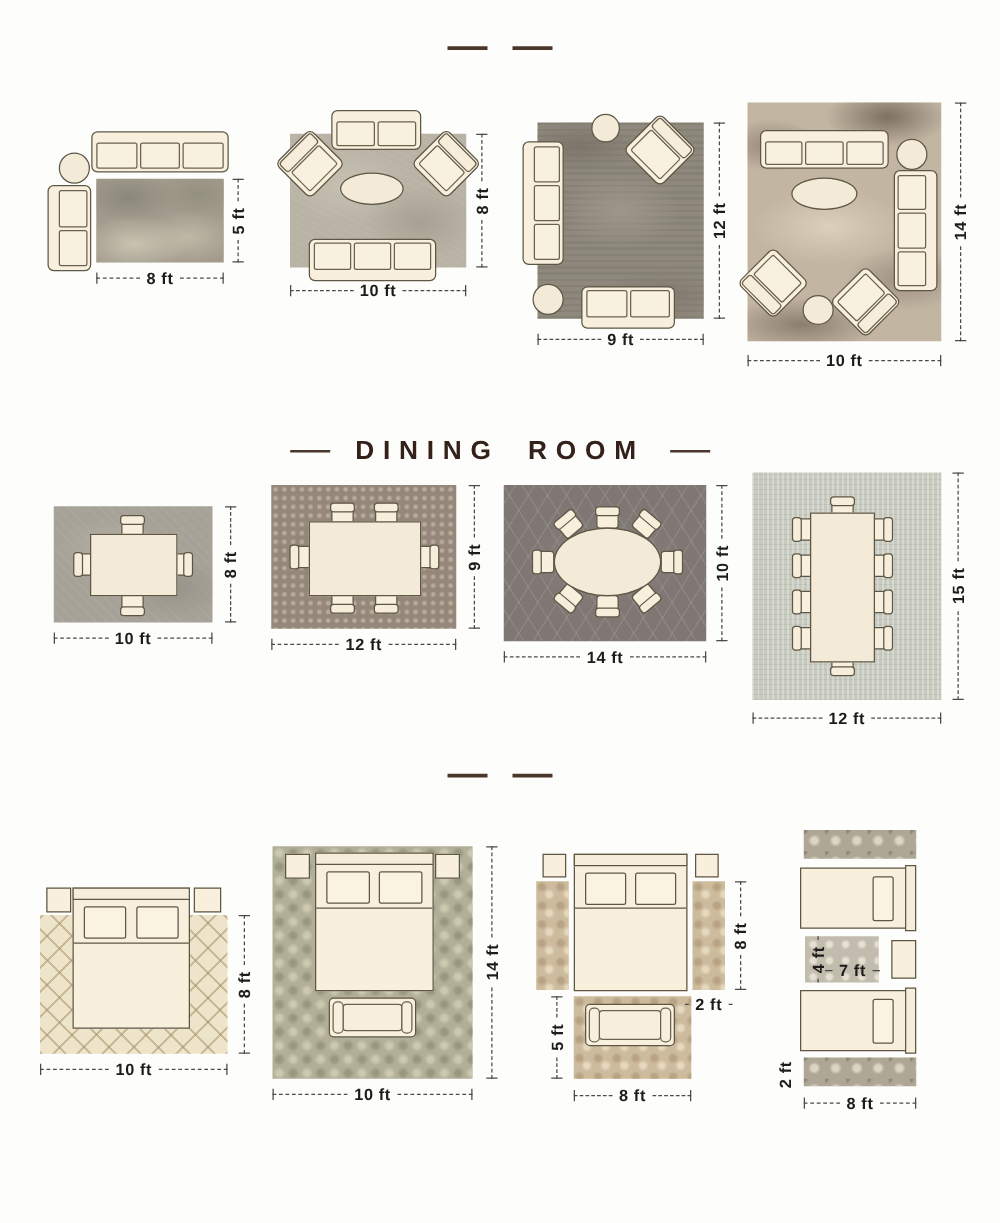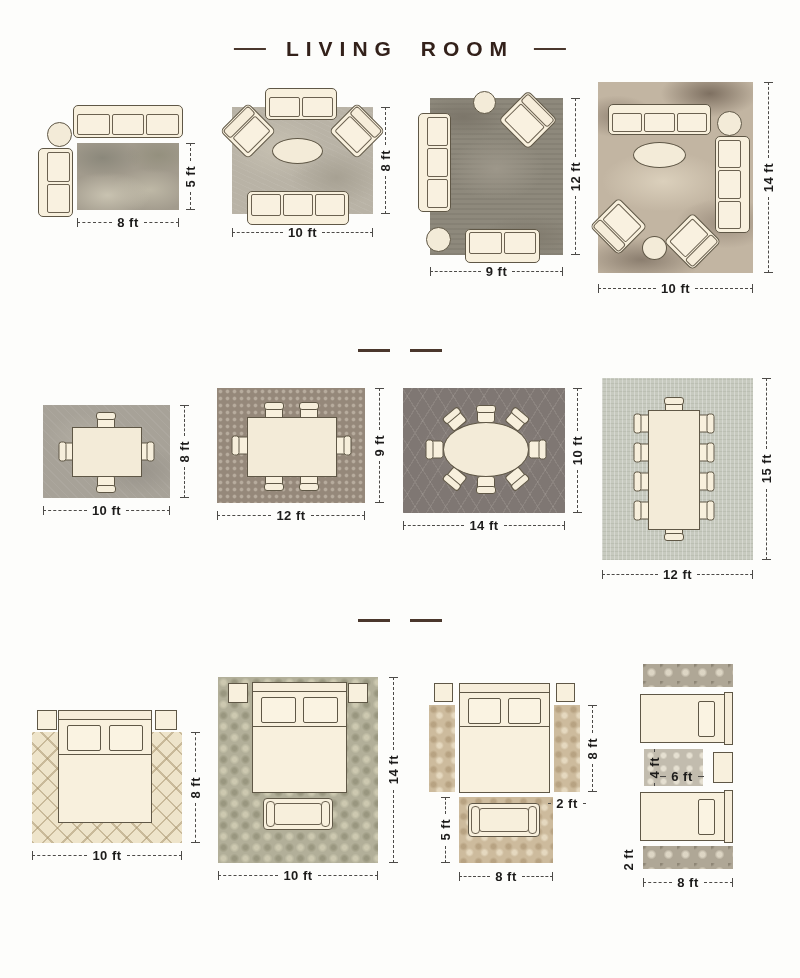--- a/index.html
+++ b/index.html
@@ -110,21 +110,20 @@
   .bench .arml{position:absolute;left:2px;top:2px;bottom:2px;width:7px;border:1.2px solid #6b6150;border-radius:4px;background:#f8f0dd;}
   .bench .armr{position:absolute;right:2px;top:2px;bottom:2px;width:7px;border:1.2px solid #6b6150;border-radius:4px;background:#f8f0dd;}
 </style>
 </head>
 <body>
 
 <div class="canvas">
 
   <div class="stitle" style="top:37px;">
     <span class="dash"></span>
-    <span class="ttext">LIVING ROOM</span>
     <span class="dash"></span>
   </div>
 
   <div class="layout" style="left:30px;top:95px;width:200px;height:150px;">
     <div class="rug r-lr1" style="left:47px;top:48px;width:102px;height:67px;"></div>
     <div class="sofa down" style="left:43px;top:10px;width:110px;height:33px;">
         <span class="cushions">
           <i></i>
           <i></i>
           <i></i>
@@ -252,20 +251,21 @@
     </div>
     <div class="dimh" style="left:8px;top:205px;width:155px;">
       <i class="ln lt"></i>
         <span class="dtext">10 ft</span>
         <i class="ln rt"></i>
     </div>
   </div>
 
   <div class="stitle" style="top:349px;">
     <span class="dash"></span>
+    <span class="ttext">DINING ROOM</span>
     <span class="dash"></span>
   </div>
 
   <div class="layout" style="left:35px;top:395px;width:160px;height:125px;">
     <div class="rug r-dr1" style="left:8px;top:10px;width:127px;height:93px;"></div>
     <div class="chair" style="left:62px;top:20px;">
         <i></i>
       </div>
     <div class="chair" style="left:62px;top:80px;transform:rotate(180deg);">
         <i></i>
@@ -506,21 +506,21 @@
       <i class="pilv"></i>
     </div>
     <div class="rug r-br4s" style="left:24px;top:94px;width:59px;height:37px;"></div>
     <div class="dimv" style="left:26px;top:94px;height:37px;">
       <i class="ln"></i>
         <span class="dtext">4 ft</span>
         <i class="ln"></i>
     </div>
     <div class="dimh" style="left:40px;top:113px;width:44px;">
       <i class="ln"></i>
-        <span class="dtext">6 ft</span>
+        <span class="dtext">7 ft</span>
         <i class="ln"></i>
     </div>
     <div class="nstand" style="left:93px;top:97px;width:20px;height:31px;"></div>
     <div class="bedh" style="left:20px;top:137px;width:86px;height:49px;">
       <i class="hbv"></i>
       <i class="pilv"></i>
     </div>
     <div class="rug r-br4" style="left:23px;top:191px;width:90px;height:23px;"></div>
     <div class="dimv" style="left:0px;top:189px;height:27px;">
       <i class="ln"></i>

